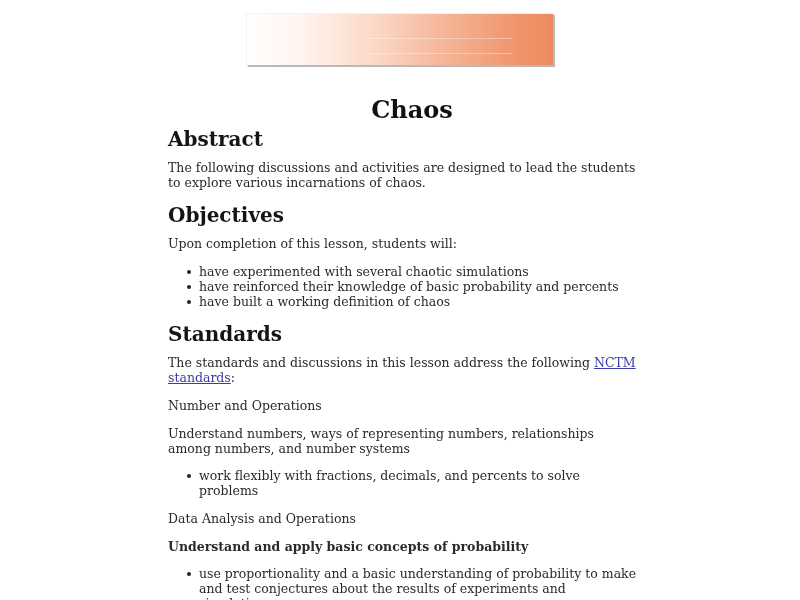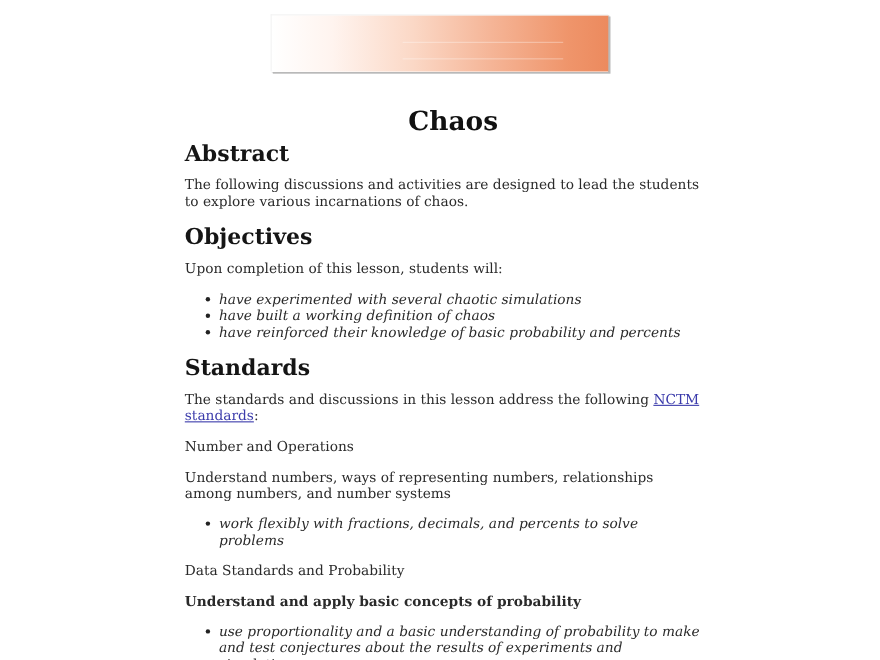--- a/index.html
+++ b/index.html
@@ -71,21 +71,20 @@
     p.italic {
       margin-bottom: 13px;
     }
     ul {
       list-style: none;
       margin: 0 0 13px 0;
       padding: 0 0 0 31px;
     }
     ul li {
       position: relative;
-      font-style: italic;
     }
     ul li::before {
       content: "";
       position: absolute;
       left: -12px;
       top: 6px;
       width: 4px;
       height: 4px;
       border-radius: 50%;
       background: #222;
@@ -112,37 +111,37 @@
   <section class="sec-abstract">
     <h2>Abstract</h2>
     <p>The following discussions and activities are designed to lead the students to explore various incarnations of chaos.</p>
   </section>
 
   <section>
     <h2>Objectives</h2>
     <p style="margin-bottom:13px;">Upon completion of this lesson, students will:</p>
     <ul style="margin-bottom:15px;">
       <li>have experimented with several chaotic simulations</li>
+      <li>have reinforced their knowledge of basic probability and percents</li>
       <li>have built a working definition of chaos</li>
-      <li>have reinforced their knowledge of basic probability and percents</li>
     </ul>
   </section>
 
   <section>
     <h2>Standards</h2>
     <p style="margin-bottom:13px;">
       <span>The standards and discussions in this lesson address the following </span><a href="#">NCTM standards</a><span>:</span>
     </p>
 
     <p class="italic">Number and Operations</p>
     <p style="margin-bottom:12px;">Understand numbers, ways of representing numbers, relationships among numbers, and number systems</p>
     <ul>
       <li>work flexibly with fractions, decimals, and percents to solve problems</li>
     </ul>
 
-    <p class="italic">Data Standards and Probability</p>
+    <p class="italic">Data Analysis and Operations</p>
     <p style="margin-bottom:12px;font-weight:bold;">Understand and apply basic concepts of probability</p>
     <ul>
       <li>use proportionality and a basic understanding of probability to make and test conjectures about the results of experiments and simulations</li>
     </ul>
   </section>
 
 </div>
 
 </body></html>

